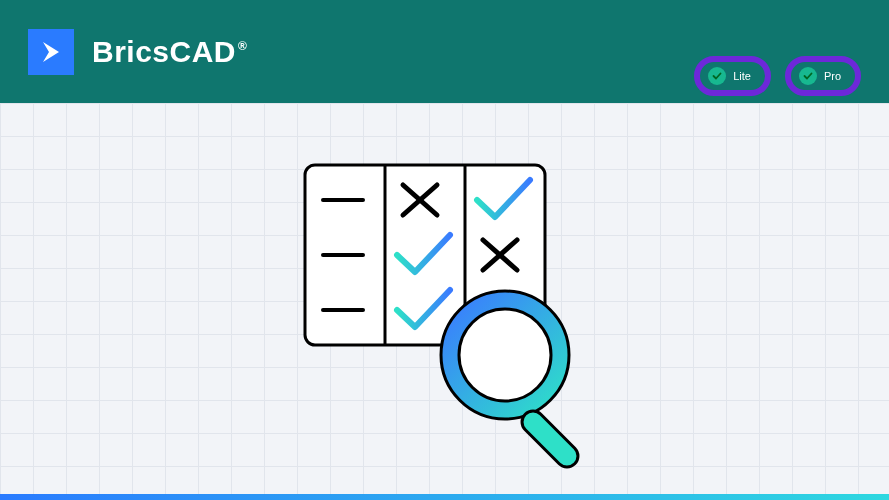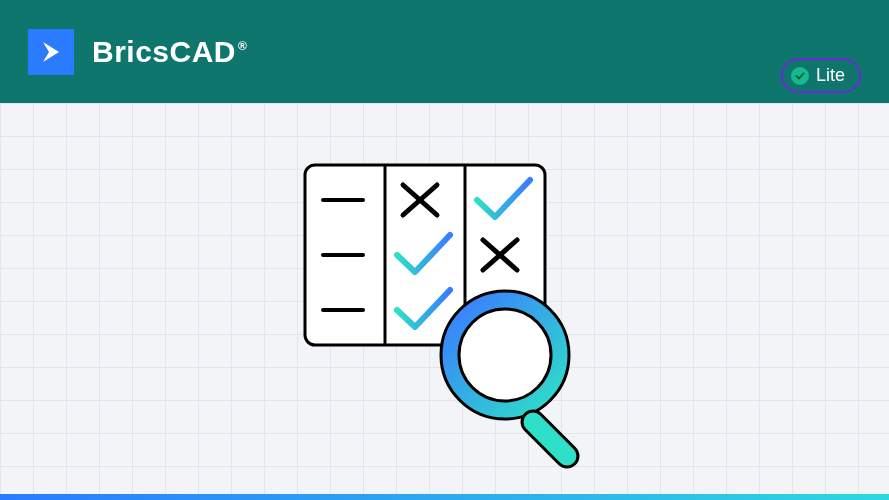--- a/index.html
+++ b/index.html
@@ -49,25 +49,25 @@
   .brand sup { font-size: 12px; vertical-align: top; position: relative; top: 4px; left: 2px; }
   .pills {
     margin-left: auto;
     display: flex;
     gap: 14px;
   }
   .pill {
     display: flex;
     align-items: center;
     gap: 7px;
-    border: 2px solid #6d28d9;
+    border: 6px solid #6d28d9;
     border-radius: 999px;
     padding: 5px 14px 5px 8px;
     color: #fff;
-    font-size: 18px;
+    font-size: 11px;
     font-weight: 500;
     cursor: pointer;
     margin-top: 48px;
   }
   .pill .check-badge {
     width: 18px;
     height: 18px;
     border-radius: 50%;
     background: #17b890;
     display: flex;
@@ -105,20 +105,28 @@
     <span>BricsCAD</span><sup>®</sup>
   </div>
   <div class="pills">
     <div class="pill">
       <span class="check-badge">
         <svg width="10" height="10" viewBox="0 0 10 10">
             <path d="M1.5 5 L4 7.5 L8.5 2.5" stroke="#062" stroke-width="1.8" fill="none" stroke-linecap="round" stroke-linejoin="round"></path>
           </svg>
       </span>
       <span>Lite</span>
+    </div>
+    <div class="pill">
+      <span class="check-badge">
+        <svg width="10" height="10" viewBox="0 0 10 10">
+            <path d="M1.5 5 L4 7.5 L8.5 2.5" stroke="#062" stroke-width="1.8" fill="none" stroke-linecap="round" stroke-linejoin="round"></path>
+          </svg>
+      </span>
+      <span>Pro</span>
     </div>
   </div>
 </header>
 
 <div class="illustration">
   <svg width="300" height="320" viewBox="0 0 300 320">
     <defs>
       <linearGradient id="magGrad" x1="0%" y1="0%" x2="100%" y2="100%">
         <stop offset="0%" stop-color="#3a7bff"></stop>
         <stop offset="100%" stop-color="#2ee0c8"></stop>

